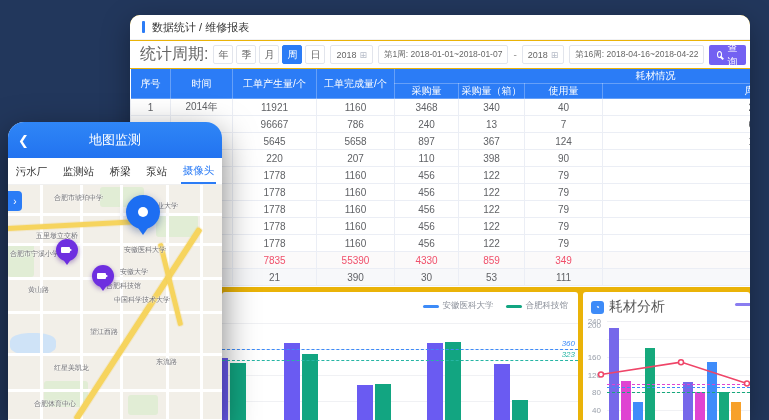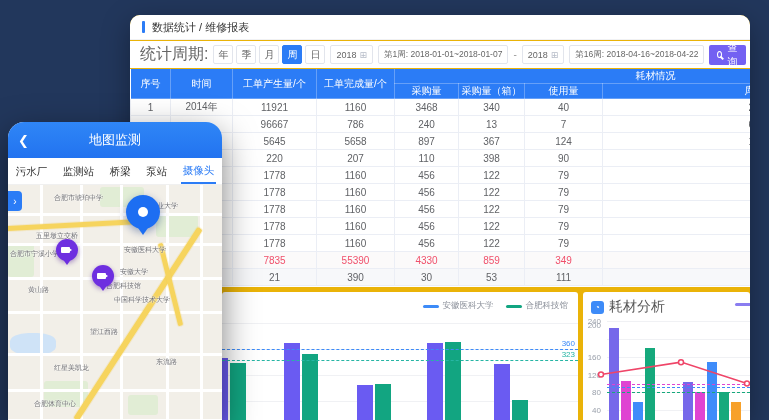--- a/index.html
+++ b/index.html
@@ -55,21 +55,21 @@
   .charts { position:absolute; left:0; right:0; top:277px; bottom:0; padding-left:92px; display:flex; gap:5px; }
   .card { background:#fff; position:relative; overflow:hidden; border-radius:3px 3px 0 0; }
   .card-left { width:356px; }
   .card-right { flex:1; }
   .legend { position:absolute; top:8px; right:10px; display:flex; gap:12px; align-items:center; z-index:3; }
   .lg-item { display:flex; align-items:center; gap:4px; font-size:8.5px; color:#8a8f99; }
   .lg-dash { width:16px; height:3px; border-radius:2px; }
   .gridline { position:absolute; left:0; right:0; height:1px; background:#f0f1f4; }
   .bar { position:absolute; width:16px; }
   .refline { position:absolute; left:0; right:0; border-top:1px dashed; }
-  .ref-label { position:absolute; right:3px; font-size:8px; }
+  .ref-label { position:absolute; right:3px; font-size:8px;font-style:italic; }
   .hc-title { position:absolute; top:6px; left:8px; display:flex; align-items:center; gap:5px; z-index:3; }
   .hc-icon { width:13px; height:13px; background:#3d8bf8; border-radius:3px; color:#fff; font-size:8px;
              display:flex; align-items:center; justify-content:center; }
   .hc-text { font-size:14px; color:#555; }
   .hc-legend-dash { position:absolute; top:11px; right:-5px; width:20px; height:3px; background:#8a7df0; border-radius:2px; }
   .ytick { position:absolute; left:2px; width:16px; text-align:right; font-size:8px; color:#9aa0ab; }
   .hbar { position:absolute; width:10px; }
 
   
   .phone { position:absolute; left:8px; top:122px; width:214px; height:298px; z-index:10;

